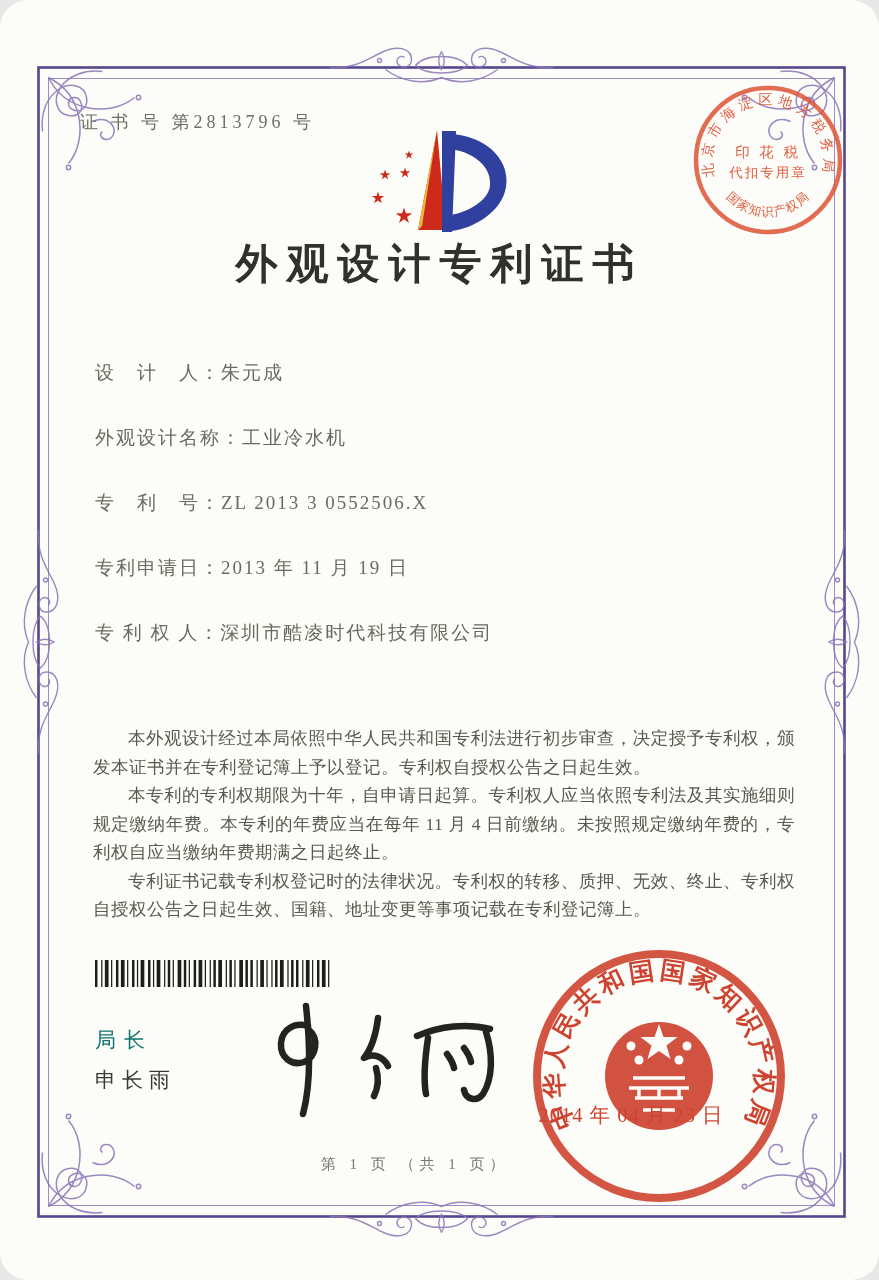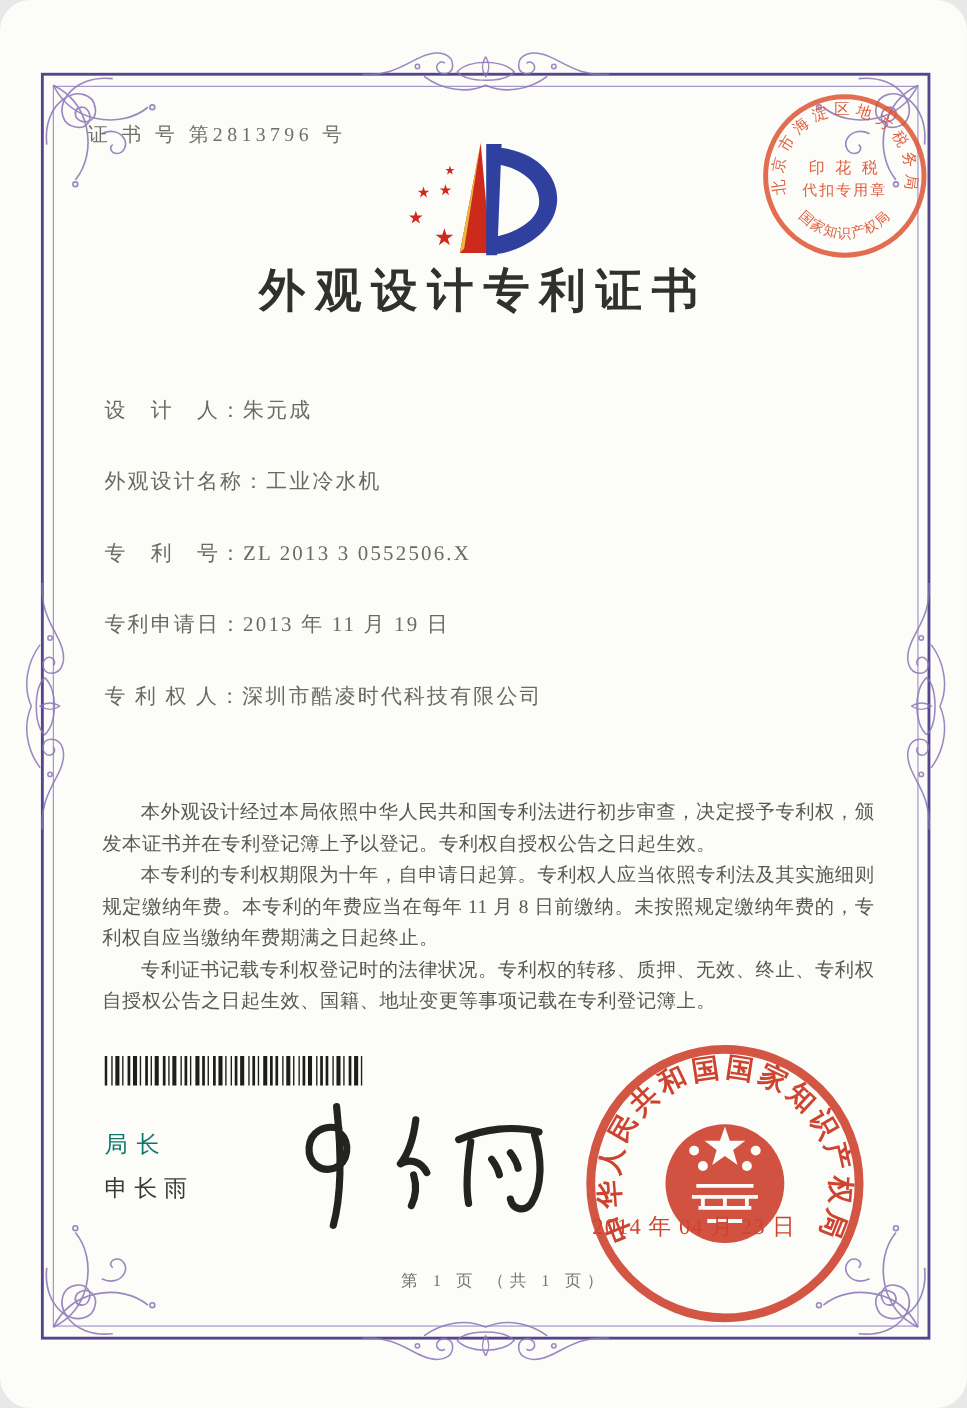--- a/index.html
+++ b/index.html
@@ -33,21 +33,21 @@
   .barcode{left:95px;top:960px;}
 
   .commissioner-title{left:95px;top:1026px;font-size:21px;letter-spacing:8px;color:#0f766e;}
   .commissioner-name{left:95px;top:1066px;font-size:21px;letter-spacing:6px;color:#3a3a35;}
 
   .signature{left:262px;top:996px;}
 
   .tax-seal{left:688px;top:80px;opacity:.92;}
   .office-seal{left:525px;top:942px;opacity:.95;}
 
-  .page-footer{left:0;top:1155px;width:830px;text-align:center;font-size:15px;letter-spacing:5px;color:#77776f;padding-left:44px;}
+  .page-footer{left:0;top:1155px;width:830px;text-align:center;font-size:15px;letter-spacing:5px;color:#77776f;}
 
   .frame{left:0;top:0;}
 </style>
 </head>
 <body>
 
 <div class="page">
 
   <svg class="abs frame" width="879" height="1280" viewBox="0 0 879 1280">
     <defs>
@@ -135,21 +135,21 @@
     <div class="field-row">
       <span class="field-label">专利申请日：</span><span class="field-value">2013 年 11 月 19 日</span>
     </div>
     <div class="field-row">
       <span class="field-label">专 利 权 人：</span><span class="field-value">深圳市酷凌时代科技有限公司</span>
     </div>
   </div>
 
   <div class="abs paragraphs">
     <p>本外观设计经过本局依照中华人民共和国专利法进行初步审查，决定授予专利权，颁发本证书并在专利登记簿上予以登记。专利权自授权公告之日起生效。</p>
-    <p>本专利的专利权期限为十年，自申请日起算。专利权人应当依照专利法及其实施细则规定缴纳年费。本专利的年费应当在每年 11 月 8 日前缴纳。未按照规定缴纳年费的，专利权自应当缴纳年费期满之日起终止。</p>
+    <p>本专利的专利权期限为十年，自申请日起算。专利权人应当依照专利法及其实施细则规定缴纳年费。本专利的年费应当在每年 11 月 4 日前缴纳。未按照规定缴纳年费的，专利权自应当缴纳年费期满之日起终止。</p>
     <p>专利证书记载专利权登记时的法律状况。专利权的转移、质押、无效、终止、专利权自授权公告之日起生效、国籍、地址变更等事项记载在专利登记簿上。</p>
   </div>
 
   <svg class="abs barcode" width="238" height="27" viewBox="0 0 238 27">
     <g id="barcode-bars" fill="#1d1d1b" transform="scale(1.233160621761658,1)">
         <rect x="0" y="0" width="2" height="27"></rect>
         <rect x="5" y="0" width="1" height="27"></rect>
         <rect x="8" y="0" width="3" height="27"></rect>
         <rect x="13" y="0" width="1" height="27"></rect>
         <rect x="17" y="0" width="2" height="27"></rect>

